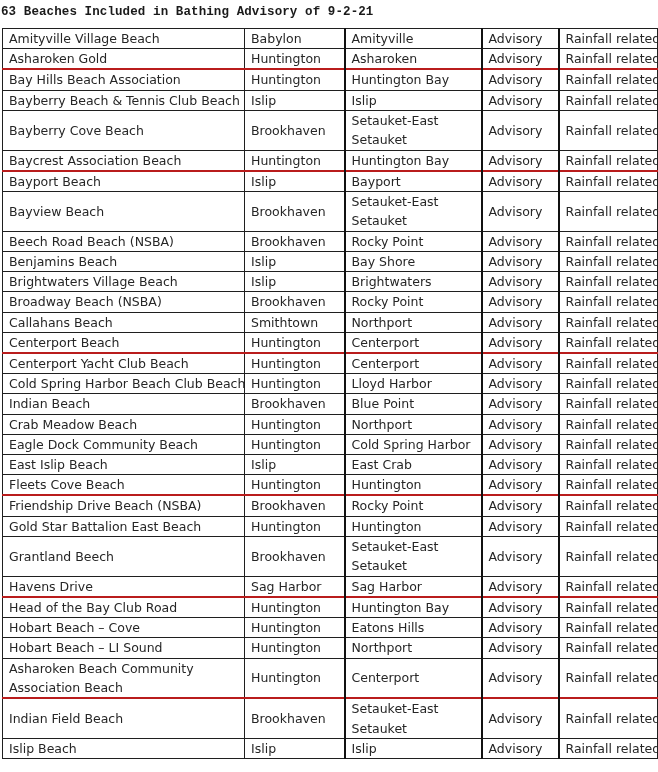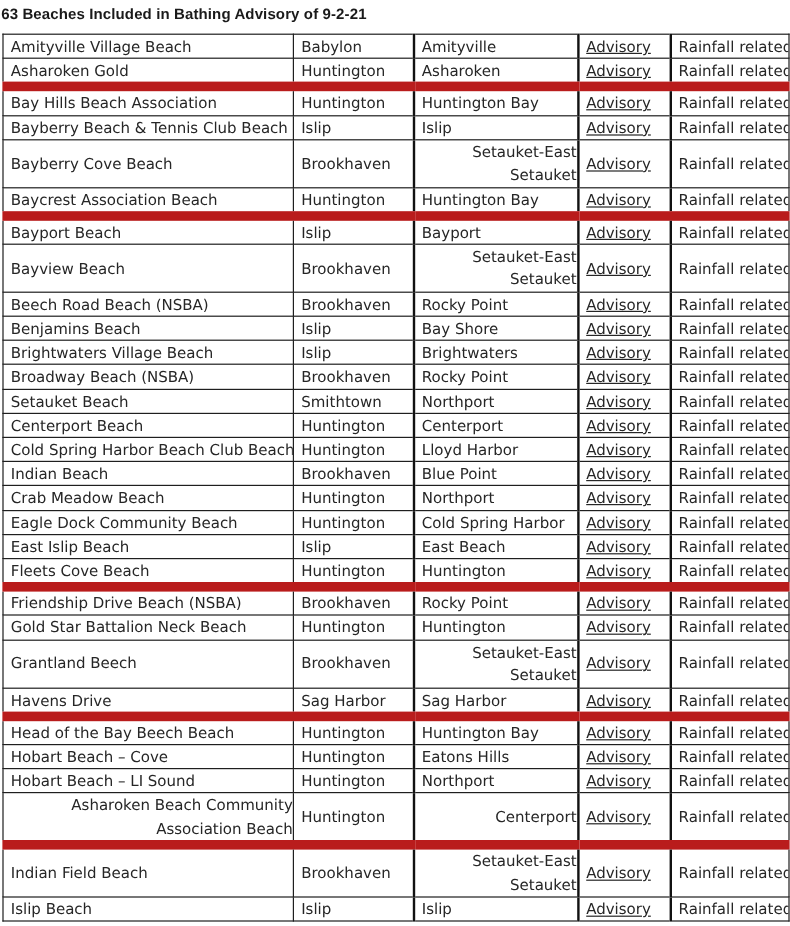--- a/index.html
+++ b/index.html
@@ -3,21 +3,21 @@
 <meta charset="utf-8">
 <style>
   html, body { margin: 0; padding: 0; background: #ffffff; }
   body {
     width: 658px; height: 772px; overflow: hidden;
     font-family: "Liberation Sans", "DejaVu Sans", sans-serif;
     color: #222222;
   }
   .title {
     position: absolute; left: 1px; top: 5px;
-    font-family: Liberation Sans, sans-serif;
+    font-family: Liberation Mono, monospace;
     font-weight: bold; font-size: 12.5px; color: #1a1a1a;
     letter-spacing: 0.1px;
   }
   table.beaches {
     position: absolute; left: 2px; top: 28px;
     border-collapse: collapse;
     width: 655px;
     table-layout: fixed;
     font-size: 12.5px;
     font-family: "DejaVu Sans", sans-serif;
@@ -25,24 +25,24 @@
   table.beaches td {
     border: 1px solid #1f1f1f;
     padding: 0 0 0 6px;
     height: 19.2px;
     line-height: 19.2px;
     vertical-align: middle;
     white-space: nowrap;
     overflow: hidden;
     color: #262626;
   }
-  table.beaches td.wrap { white-space: normal; line-height: 19.4px; text-align: right; }
+  table.beaches td.wrap { white-space: normal; line-height: 19.4px; }
   table.beaches tr.tall td { height: 38.6px; }
-  table.beaches tr.thick td { border-top: 8px solid #b91c1c; }
-  table.beaches td.c-status { border-left: 2px solid #111111; text-decoration: underline; }
+  table.beaches tr.thick td { border-top: 2px solid #b91c1c; }
+  table.beaches td.c-status { border-left: 2px solid #111111; }
   table.beaches td.c-note { border-left: 2px solid #111111; }
   table.beaches td.c-comm { border-left: 2px solid #111111; }
   col.c1 { width: 242px; }
   col.c2 { width: 100px; }
   col.c3 { width: 137px; }
   col.c4 { width: 77px; }
   col.c5 { width: 99px; }
 </style>
 </head>
 <body>
@@ -136,33 +136,40 @@
         <td class="c-note">Rainfall related</td>
       </tr>
       <tr>
         <td class="c-beach">Broadway Beach (NSBA)</td>
         <td class="c-town">Brookhaven</td>
         <td class="c-comm">Rocky Point</td>
         <td class="c-status">Advisory</td>
         <td class="c-note">Rainfall related</td>
       </tr>
       <tr>
-        <td class="c-beach">Setauket Beach</td>
+        <td class="c-beach">Callahans Beach</td>
         <td class="c-town">Smithtown</td>
         <td class="c-comm">Northport</td>
         <td class="c-status">Advisory</td>
         <td class="c-note">Rainfall related</td>
       </tr>
       <tr>
         <td class="c-beach">Centerport Beach</td>
         <td class="c-town">Huntington</td>
         <td class="c-comm">Centerport</td>
         <td class="c-status">Advisory</td>
         <td class="c-note">Rainfall related</td>
       </tr>
+      <tr class="thick">
+        <td class="c-beach">Centerport Yacht Club Beach</td>
+        <td class="c-town">Huntington</td>
+        <td class="c-comm">Centerport</td>
+        <td class="c-status">Advisory</td>
+        <td class="c-note">Rainfall related</td>
+      </tr>
       <tr>
         <td class="c-beach">Cold Spring Harbor Beach Club Beach</td>
         <td class="c-town">Huntington</td>
         <td class="c-comm">Lloyd Harbor</td>
         <td class="c-status">Advisory</td>
         <td class="c-note">Rainfall related</td>
       </tr>
       <tr>
         <td class="c-beach">Indian Beach</td>
         <td class="c-town">Brookhaven</td>
@@ -180,61 +187,61 @@
       <tr>
         <td class="c-beach">Eagle Dock Community Beach</td>
         <td class="c-town">Huntington</td>
         <td class="c-comm">Cold Spring Harbor</td>
         <td class="c-status">Advisory</td>
         <td class="c-note">Rainfall related</td>
       </tr>
       <tr>
         <td class="c-beach">East Islip Beach</td>
         <td class="c-town">Islip</td>
-        <td class="c-comm">East Beach</td>
+        <td class="c-comm">East Crab</td>
         <td class="c-status">Advisory</td>
         <td class="c-note">Rainfall related</td>
       </tr>
       <tr>
         <td class="c-beach">Fleets Cove Beach</td>
         <td class="c-town">Huntington</td>
         <td class="c-comm">Huntington</td>
         <td class="c-status">Advisory</td>
         <td class="c-note">Rainfall related</td>
       </tr>
       <tr class="thick">
         <td class="c-beach">Friendship Drive Beach (NSBA)</td>
         <td class="c-town">Brookhaven</td>
         <td class="c-comm">Rocky Point</td>
         <td class="c-status">Advisory</td>
         <td class="c-note">Rainfall related</td>
       </tr>
       <tr>
-        <td class="c-beach">Gold Star Battalion Neck Beach</td>
+        <td class="c-beach">Gold Star Battalion East Beach</td>
         <td class="c-town">Huntington</td>
         <td class="c-comm">Huntington</td>
         <td class="c-status">Advisory</td>
         <td class="c-note">Rainfall related</td>
       </tr>
       <tr class="tall">
         <td class="c-beach">Grantland Beech</td>
         <td class="c-town">Brookhaven</td>
         <td class="c-comm wrap">Setauket-East Setauket</td>
         <td class="c-status">Advisory</td>
         <td class="c-note">Rainfall related</td>
       </tr>
       <tr>
         <td class="c-beach">Havens Drive</td>
         <td class="c-town">Sag Harbor</td>
         <td class="c-comm">Sag Harbor</td>
         <td class="c-status">Advisory</td>
         <td class="c-note">Rainfall related</td>
       </tr>
       <tr class="thick">
-        <td class="c-beach">Head of the Bay Beech Beach</td>
+        <td class="c-beach">Head of the Bay Club Road</td>
         <td class="c-town">Huntington</td>
         <td class="c-comm">Huntington Bay</td>
         <td class="c-status">Advisory</td>
         <td class="c-note">Rainfall related</td>
       </tr>
       <tr>
         <td class="c-beach">Hobart Beach – Cove</td>
         <td class="c-town">Huntington</td>
         <td class="c-comm">Eatons Hills</td>
         <td class="c-status">Advisory</td>

